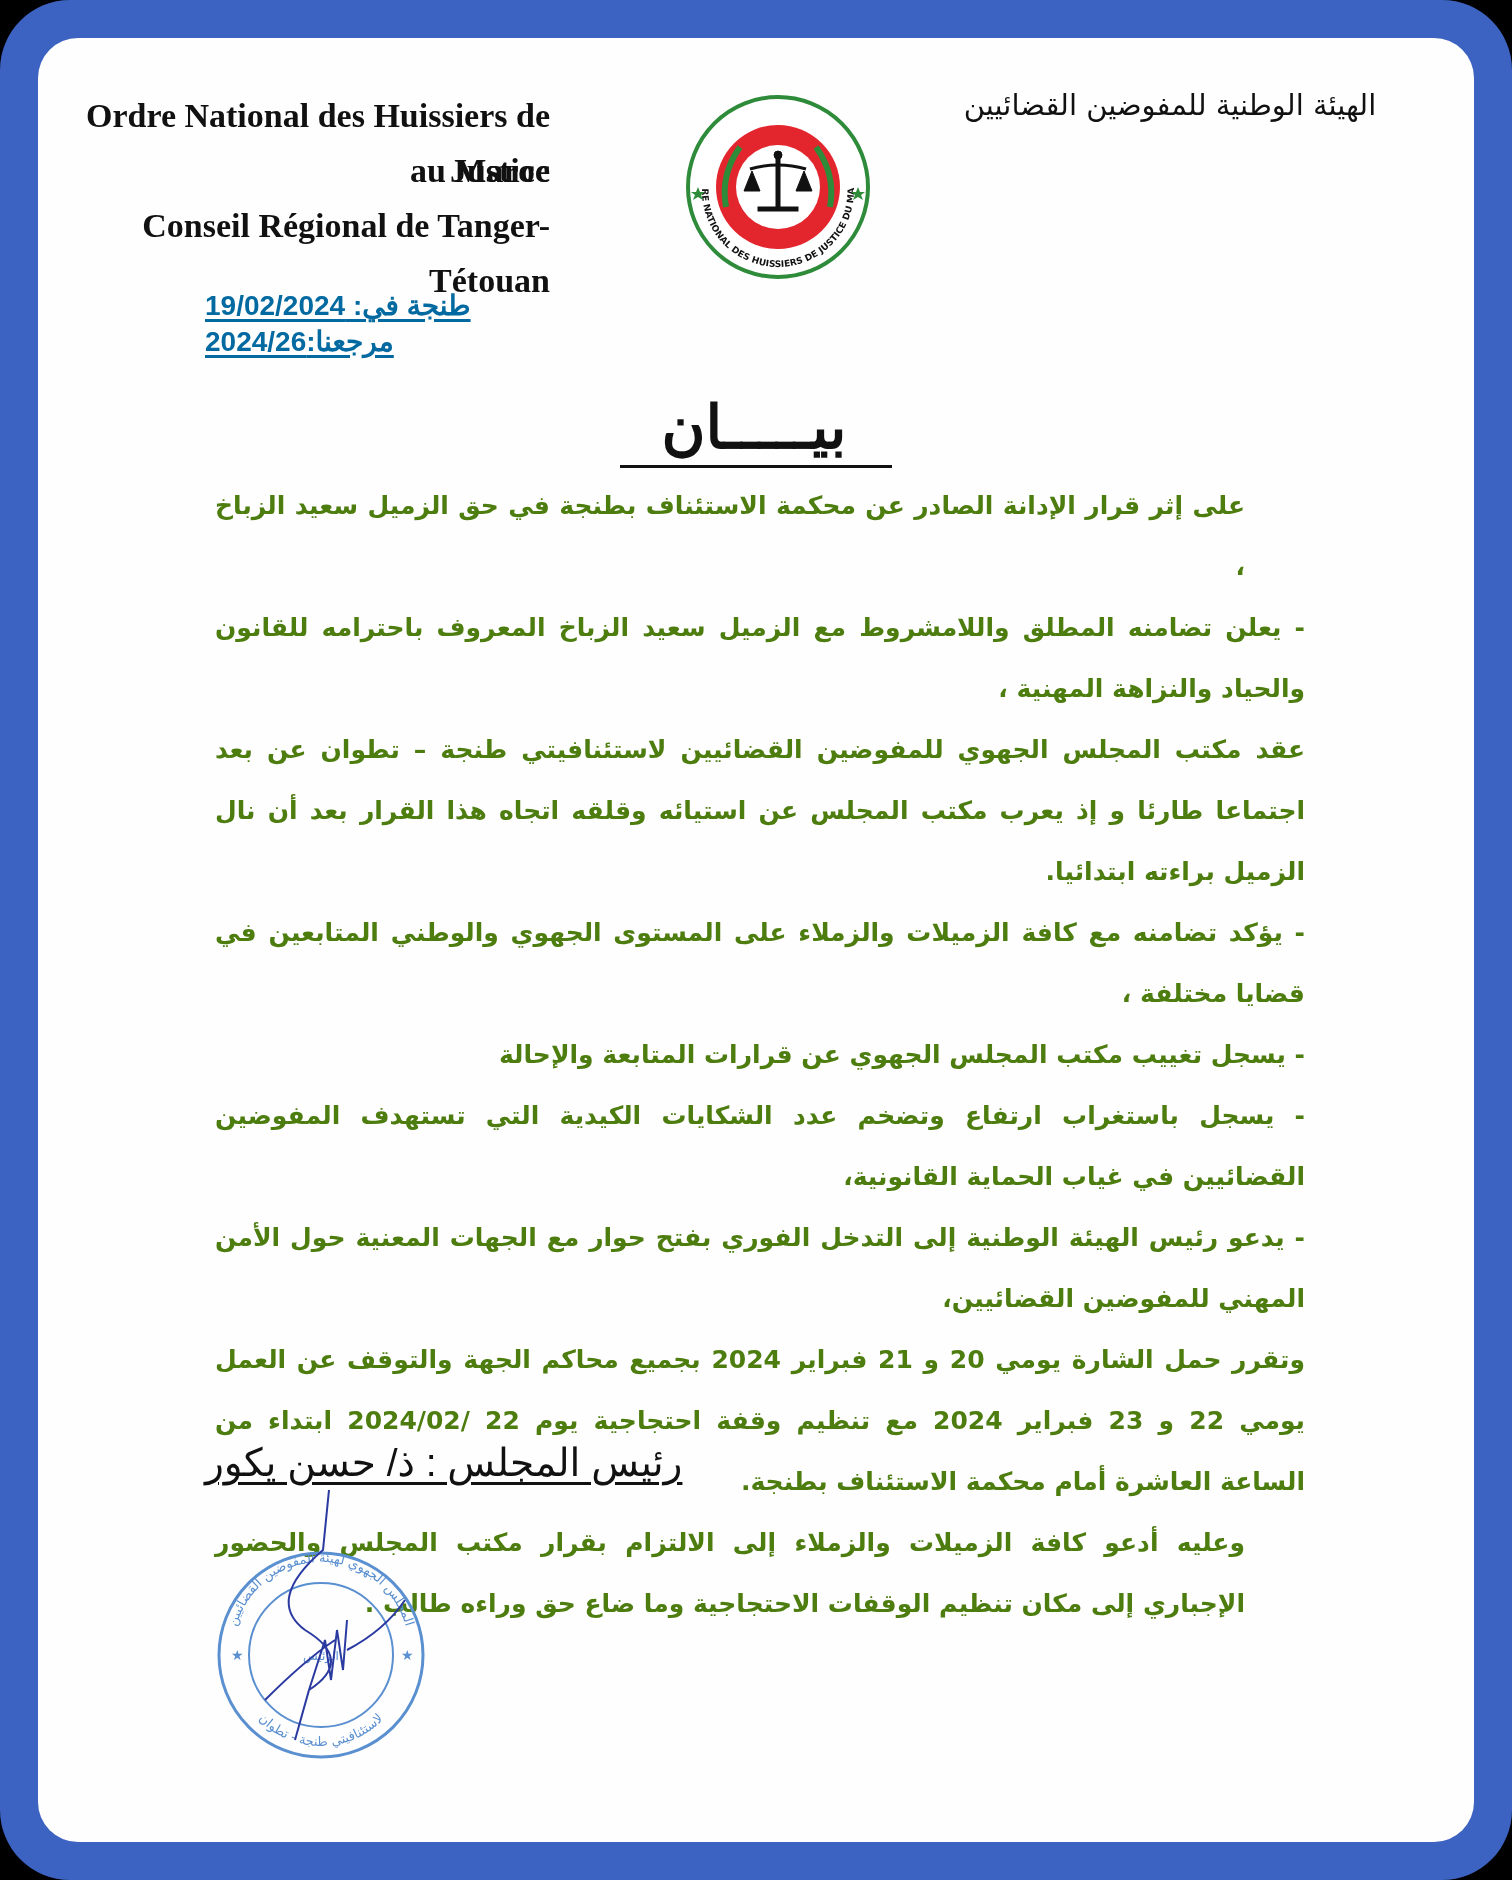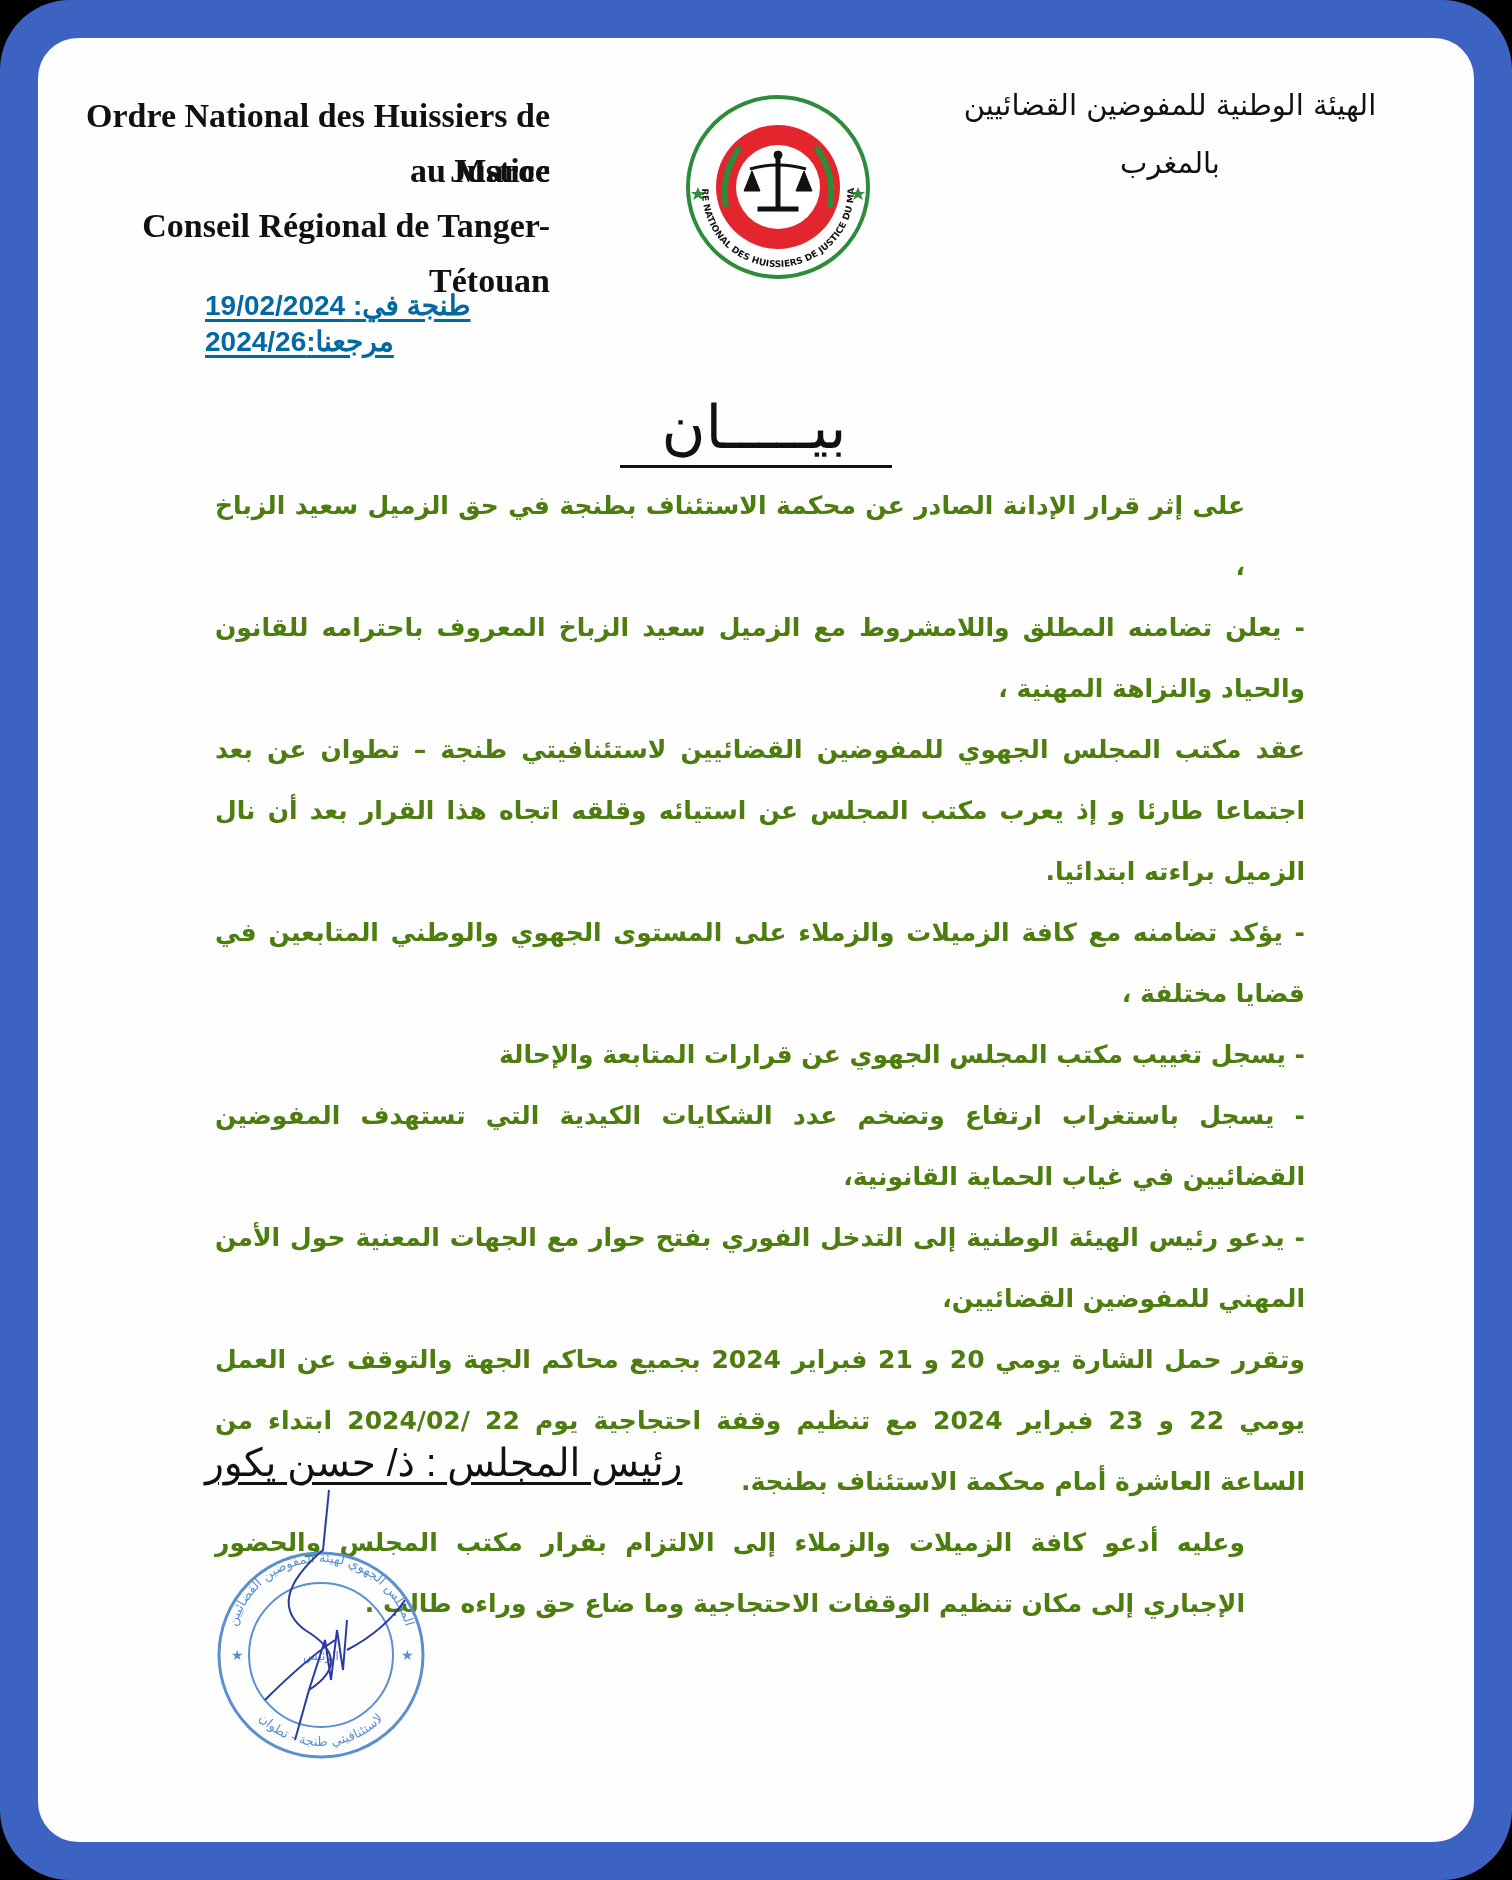--- a/index.html
+++ b/index.html
@@ -11,21 +11,21 @@
   .hdr-fr div { height:55px; line-height:55px; }
 
   .hdr-ar { position:absolute; left:880px; top:76px; width:580px; text-align:center; direction:rtl; font-family:"DejaVu Sans", sans-serif; font-weight:normal; font-size:29px; color:#111; }
   .hdr-ar div { height:58px; line-height:58px; }
 
   .logo { position:absolute; left:680px; top:95px; width:196px; height:184px; }
 
   .meta { position:absolute; left:205px; top:288px; direction:rtl; text-align:left; font-family:"Liberation Sans", sans-serif; font-weight:bold; font-size:28px; color:#0369a1; }
   .meta div { line-height:36px; text-decoration:underline; text-underline-offset:4px; text-decoration-thickness:3px; }
 
-  .title { position:absolute; left:616px; top:392px; width:276px; text-align:center; font-family:"DejaVu Serif", serif; font-weight:normal; font-size:60px; color:#111; letter-spacing:6px; }
+  .title { position:absolute; left:616px; top:392px; width:276px; text-align:center; font-family:"DejaVu Serif", serif; font-weight:bold; font-size:60px; color:#111; letter-spacing:6px; }
   .title-rule { position:absolute; left:620px; top:465px; width:272px; height:3px; background:#111; }
 
   .body { position:absolute; left:215px; top:475px; width:1090px; direction:rtl; text-align:justify; font-family:"DejaVu Sans", sans-serif; font-weight:bold; font-size:25px; color:#4d7c0f; line-height:61px; }
   .body p { margin:0; }
   .body .indent { padding-right:60px; }
 
   .signer { position:absolute; left:205px; top:1440px; direction:rtl; font-family:"Liberation Sans", sans-serif; font-size:39px; color:#111; text-decoration:underline; text-decoration-thickness:3px; text-underline-offset:6px; }
 
   .stamp { position:absolute; left:205px; top:1490px; width:240px; height:270px; }
 </style>
@@ -63,21 +63,20 @@
     <text font-size="9" font-weight="bold" fill="#111" font-family="DejaVu Sans, sans-serif">
       <textPath href="#ringBot" startOffset="50%" text-anchor="middle">ORDRE NATIONAL DES HUISSIERS DE JUSTICE DU MAROC</textPath>
     </text>
     <polygon points="18,92 20,97 25,97 21,100 23,105 18,102 13,105 15,100 11,97 16,97" fill="#2e8b3a"></polygon>
     <polygon points="178,92 180,97 185,97 181,100 183,105 178,102 173,105 175,100 171,97 176,97" fill="#2e8b3a"></polygon>
   </svg>
 </div>
 
 <div class="hdr-ar">
   <div>الهيئة الوطنية للمفوضين القضائيين</div>
-  <div>بالمغرب</div>
 </div>
 
 <div class="meta">
   <div>طنجة في: 19/02/2024</div>
   <div>مرجعنا:2024/26</div>
 </div>
 
 <div class="title">بيـــــان</div>
 <div class="title-rule"></div>
 

